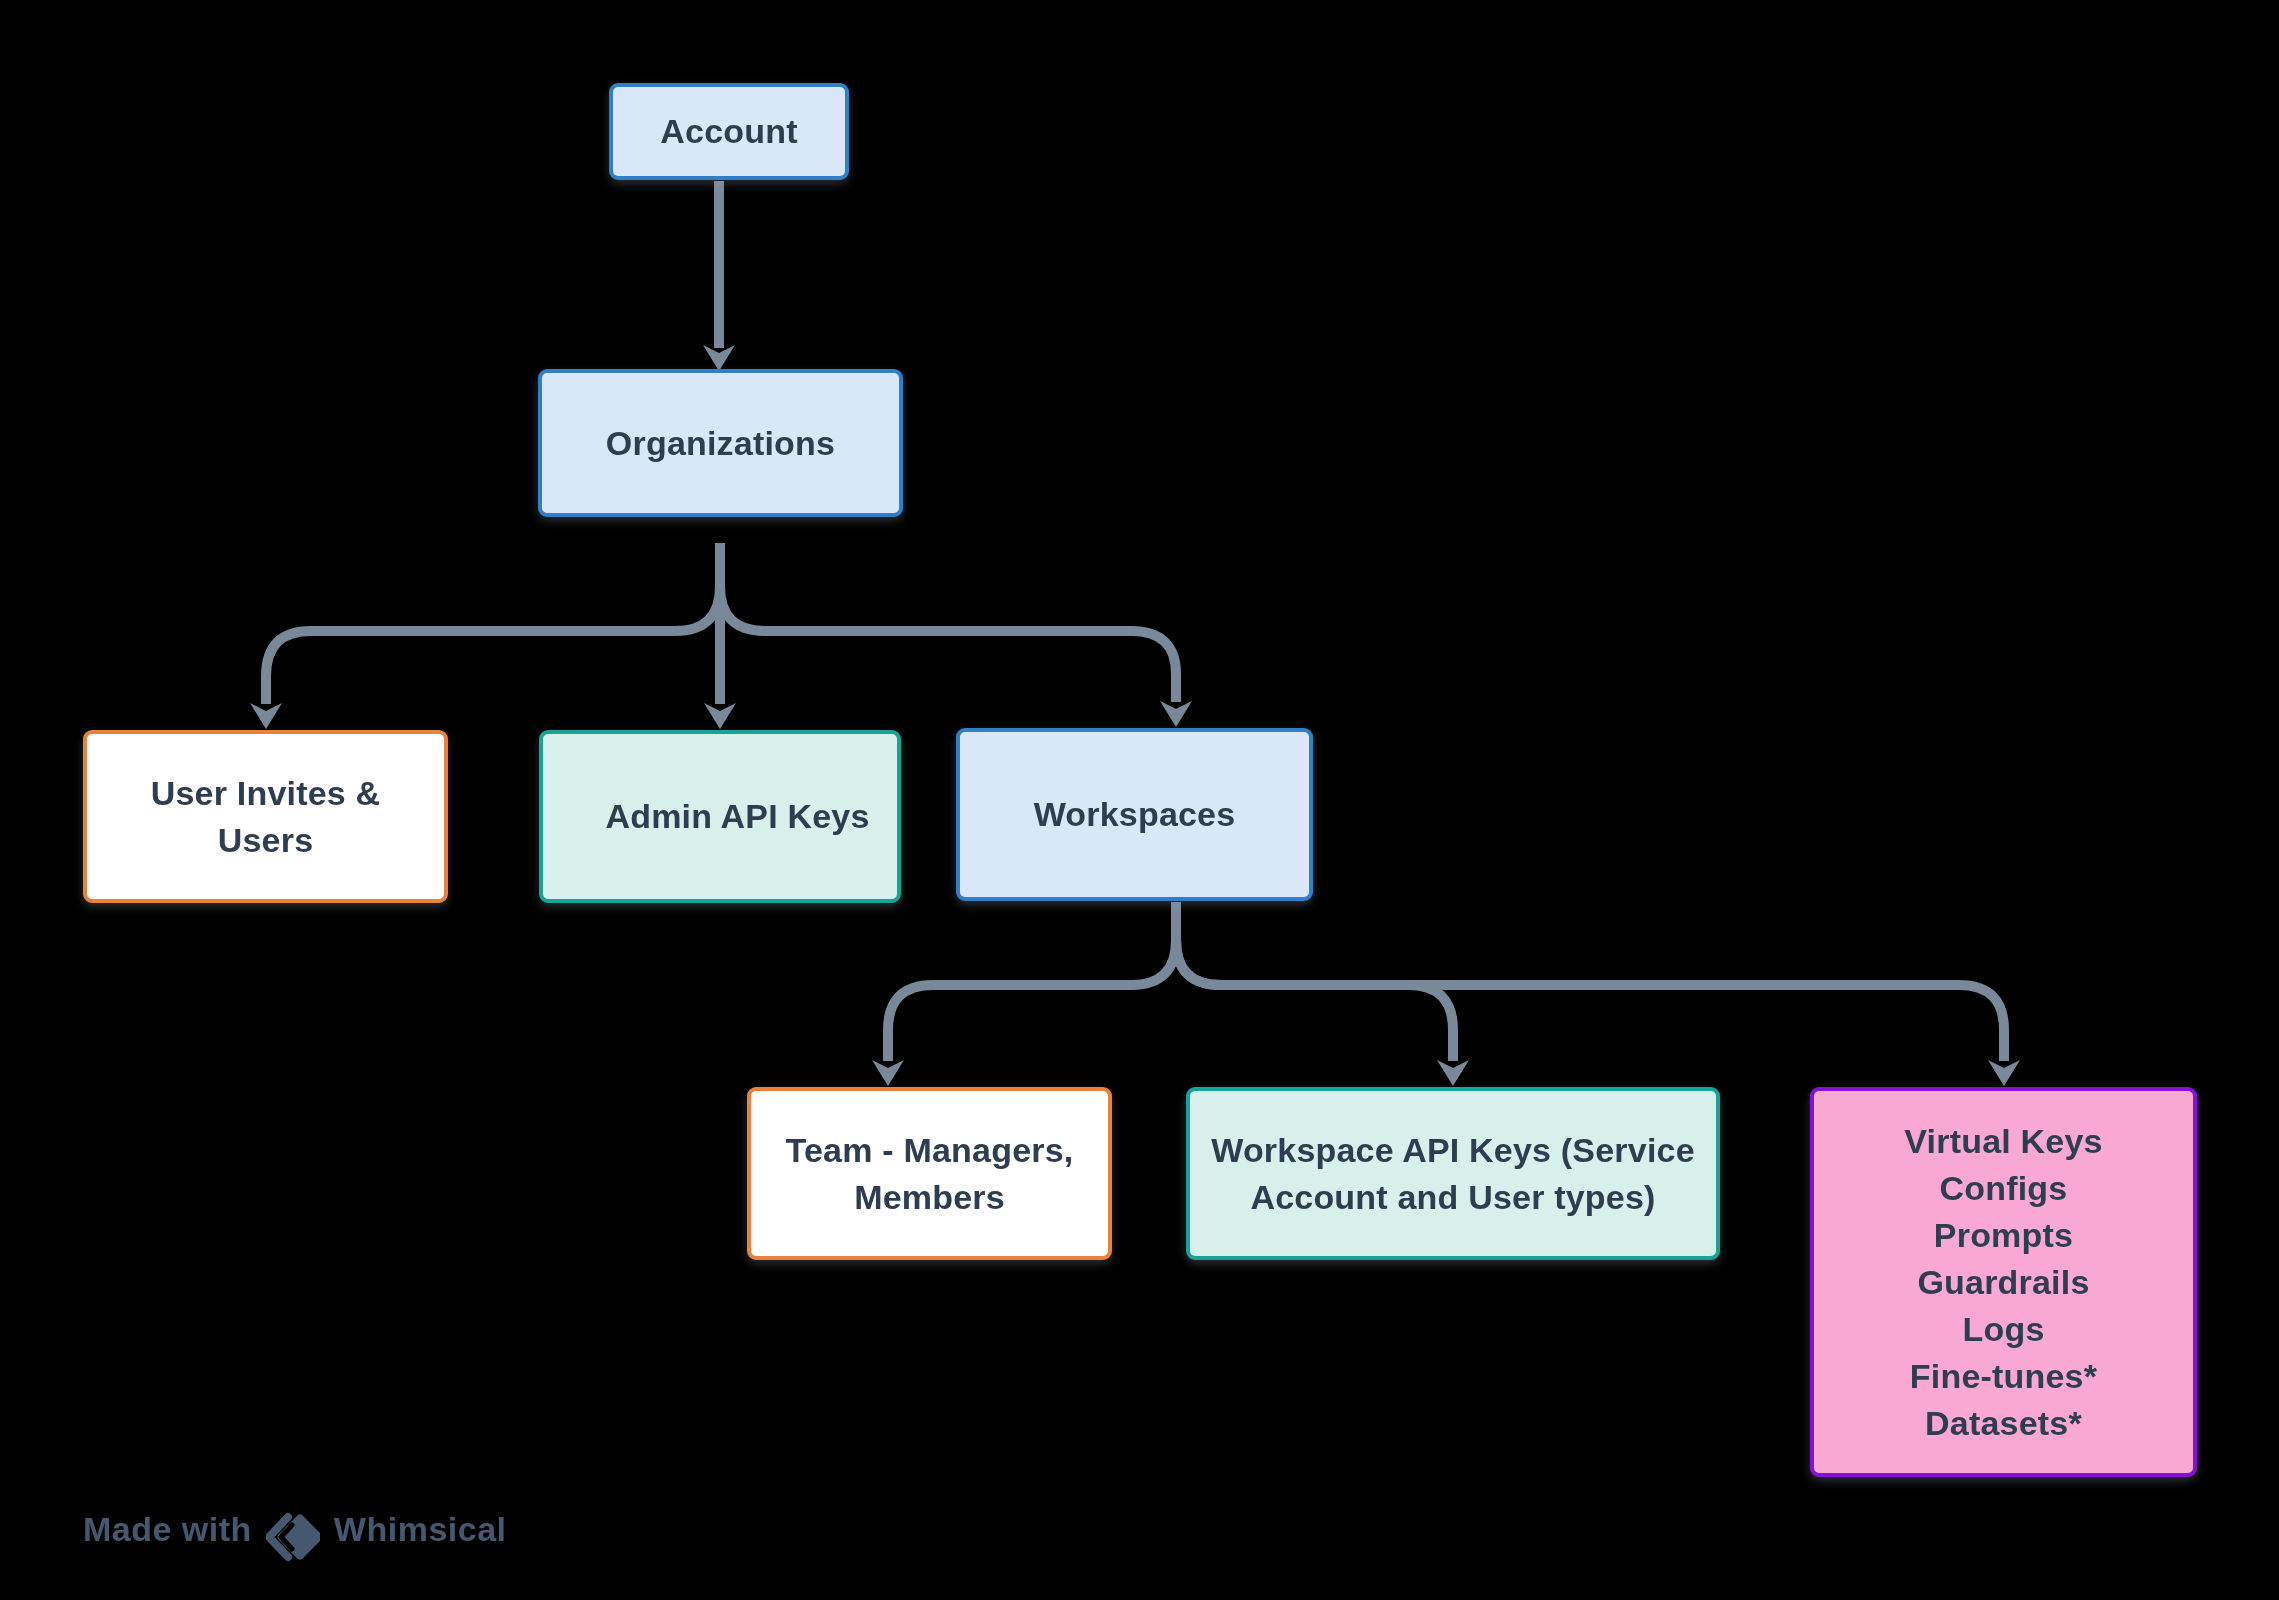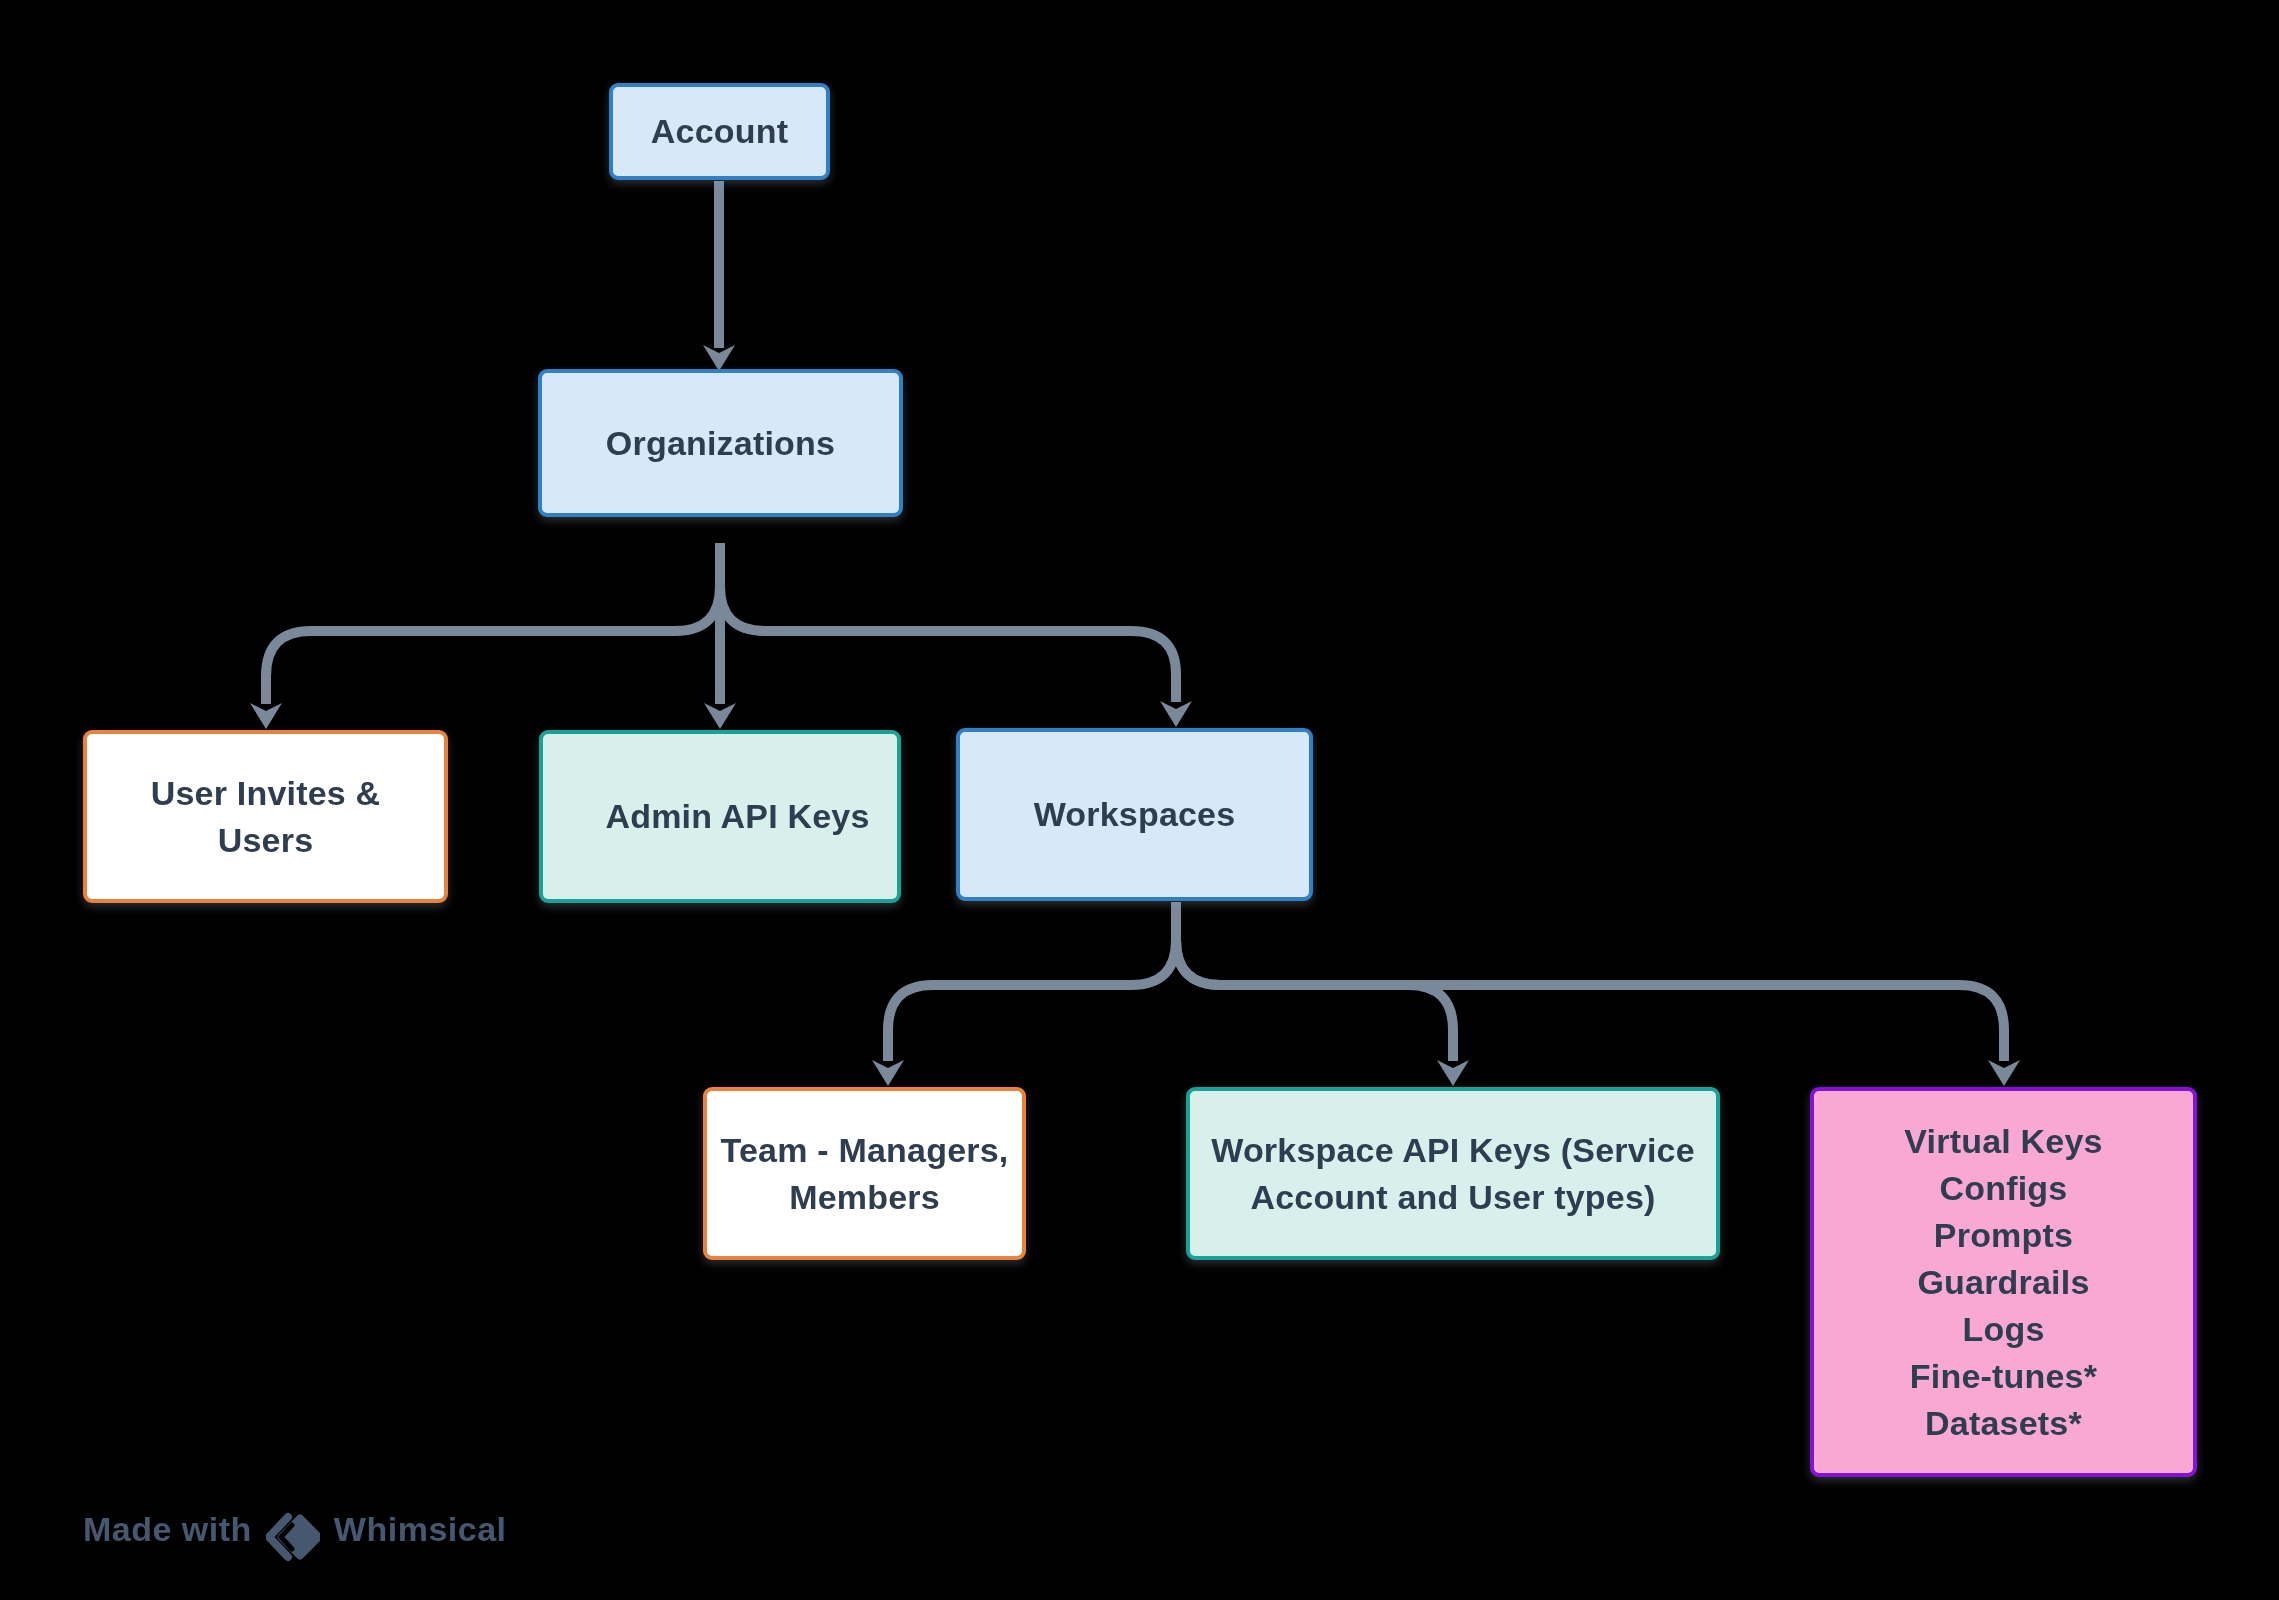--- a/index.html
+++ b/index.html
@@ -89,32 +89,32 @@
   <path class="edge-path" d="M 1176 902 L 1176 940 Q 1176 985 1131 985 L 933 985 Q 888 985 888 1030 L 888 1061"></path>
   <polygon class="arrowhead" points="872,1060 888,1068 904,1060 888,1086"></polygon>
 
   <path class="edge-path" d="M 1176 902 L 1176 940 Q 1176 985 1221 985 L 1408 985 Q 1453 985 1453 1030 L 1453 1061"></path>
   <polygon class="arrowhead" points="1437,1060 1453,1068 1469,1060 1453,1086"></polygon>
 
   <path class="edge-path" d="M 1176 902 L 1176 940 Q 1176 985 1221 985 L 1959 985 Q 2004 985 2004 1030 L 2004 1061"></path>
   <polygon class="arrowhead" points="1988,1060 2004,1068 2020,1060 2004,1086"></polygon>
 </svg>
 
-<div class="node blue" style="left:609px; top:83px; width:221px; height:97px;">Account</div>
+<div class="node blue" style="left:609px; top:83px; width:240px; height:97px;">Account</div>
 
 <div class="node blue" style="left:538px; top:369px; width:365px; height:148px;">Organizations</div>
 
 <div class="node orange" style="left:83px; top:730px; width:365px; height:173px;">User Invites &amp;
 Users</div>
 
 <div class="node teal" style="left:539px; top:730px; width:362px; height:173px;padding-left:35px;">Admin API Keys</div>
 
 <div class="node blue" style="left:956px; top:728px; width:357px; height:173px;text-align:right;">Workspaces</div>
 
-<div class="node orange" style="left:703px; top:1087px; width:323px; height:173px;">Team - Managers,
+<div class="node orange" style="left:747px; top:1087px; width:365px; height:173px;">Team - Managers,
 Members</div>
 
 <div class="node teal" style="left:1186px; top:1087px; width:534px; height:173px;">Workspace API Keys (Service
 Account and User types)</div>
 
 <div class="node purple" style="left:1810px; top:1087px; width:387px; height:390px;">Virtual Keys
 Configs
 Prompts
 Guardrails
 Logs

